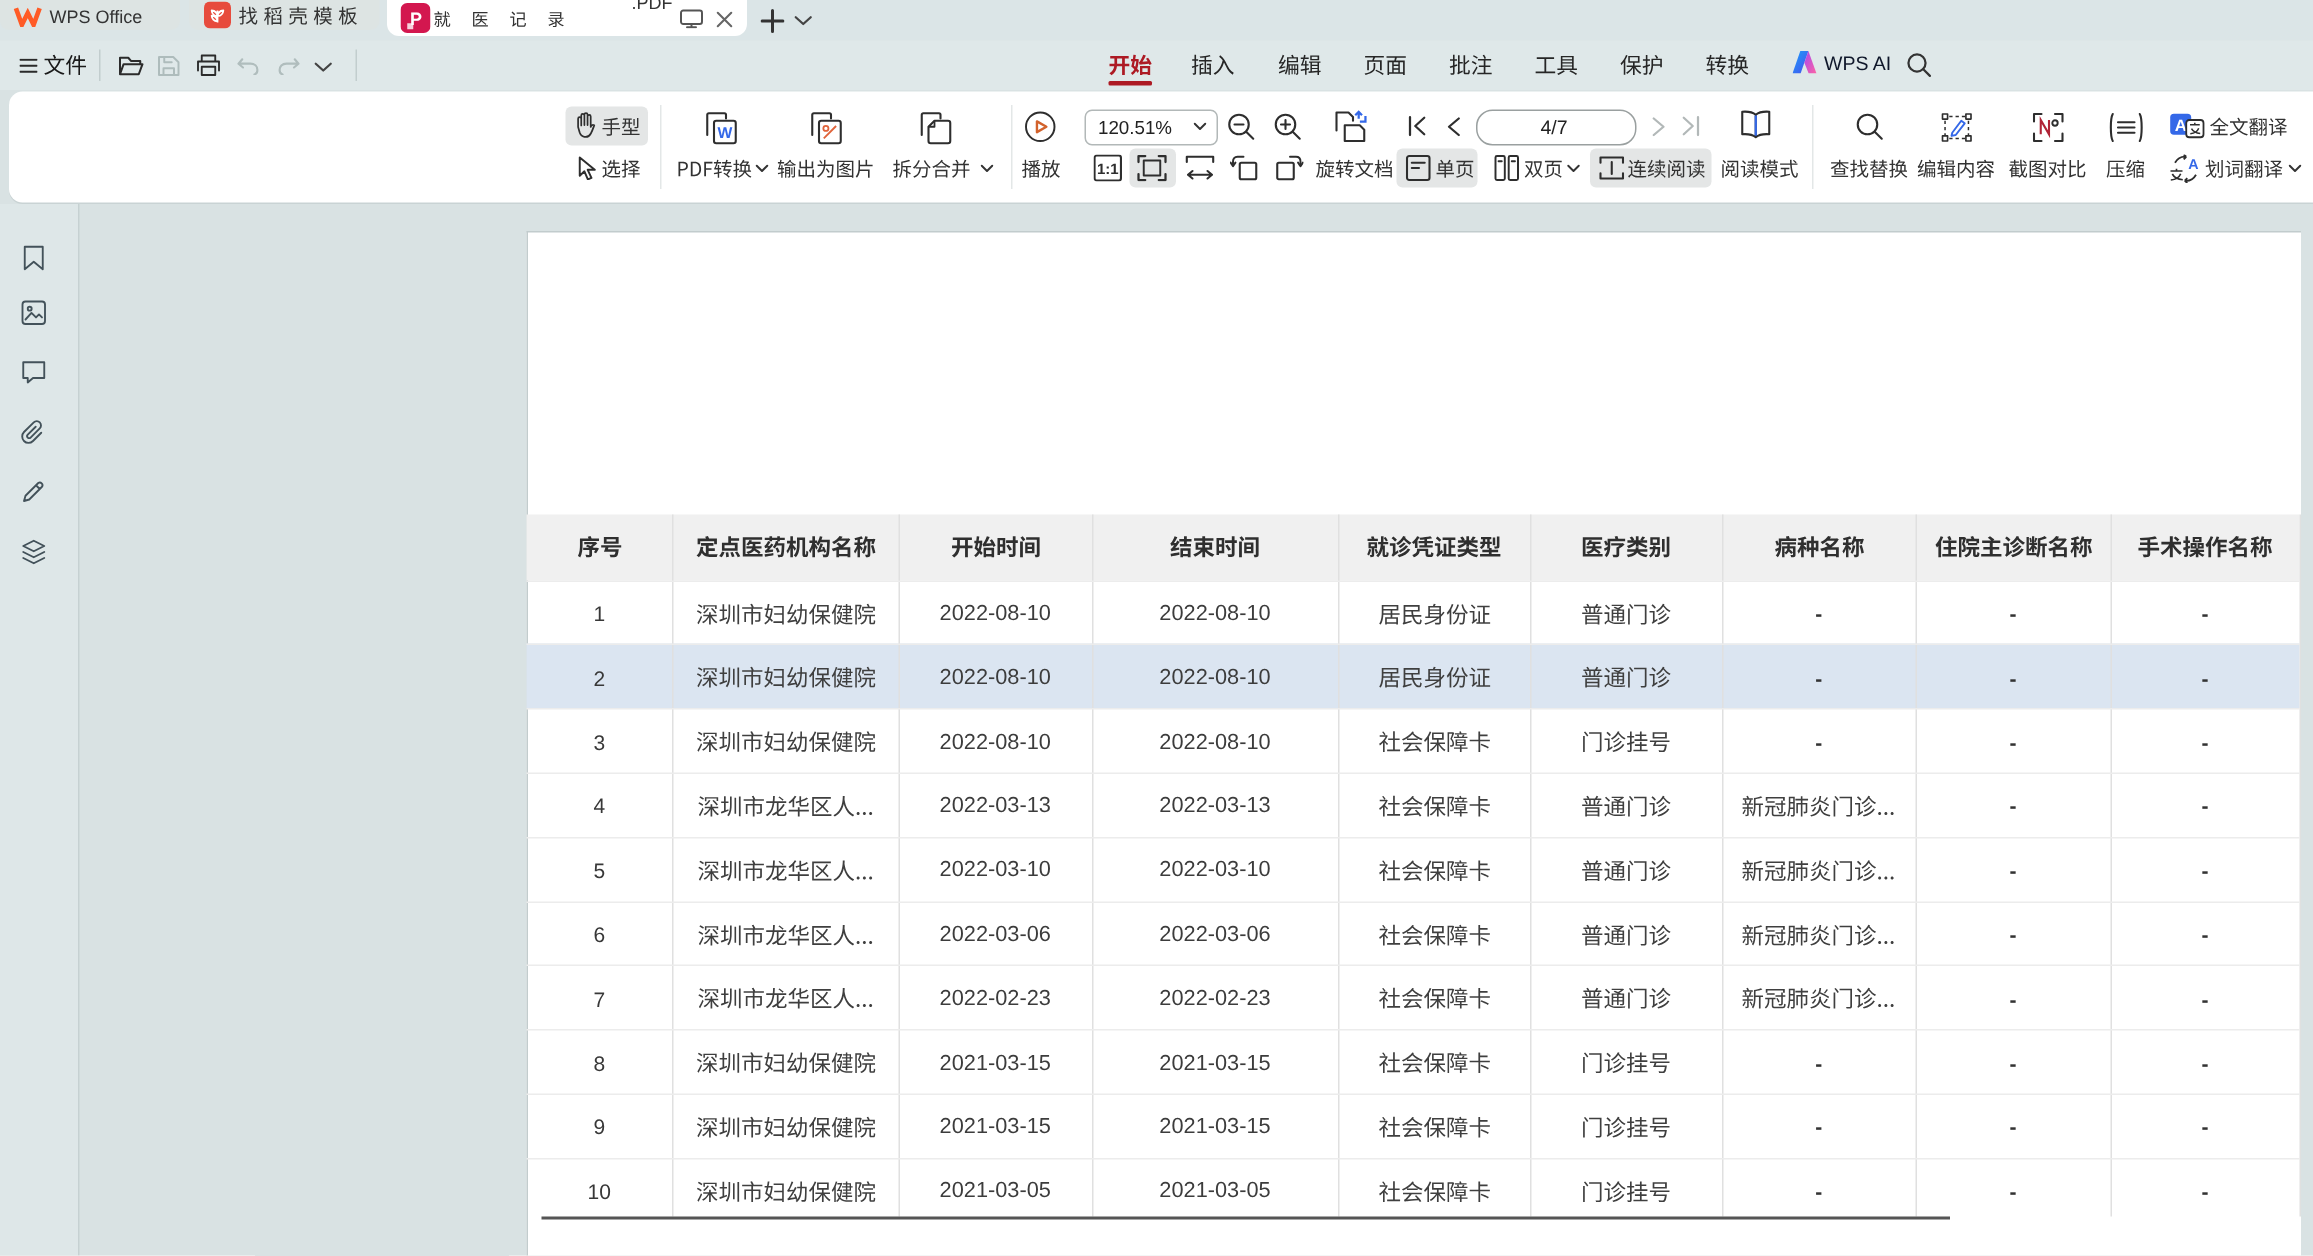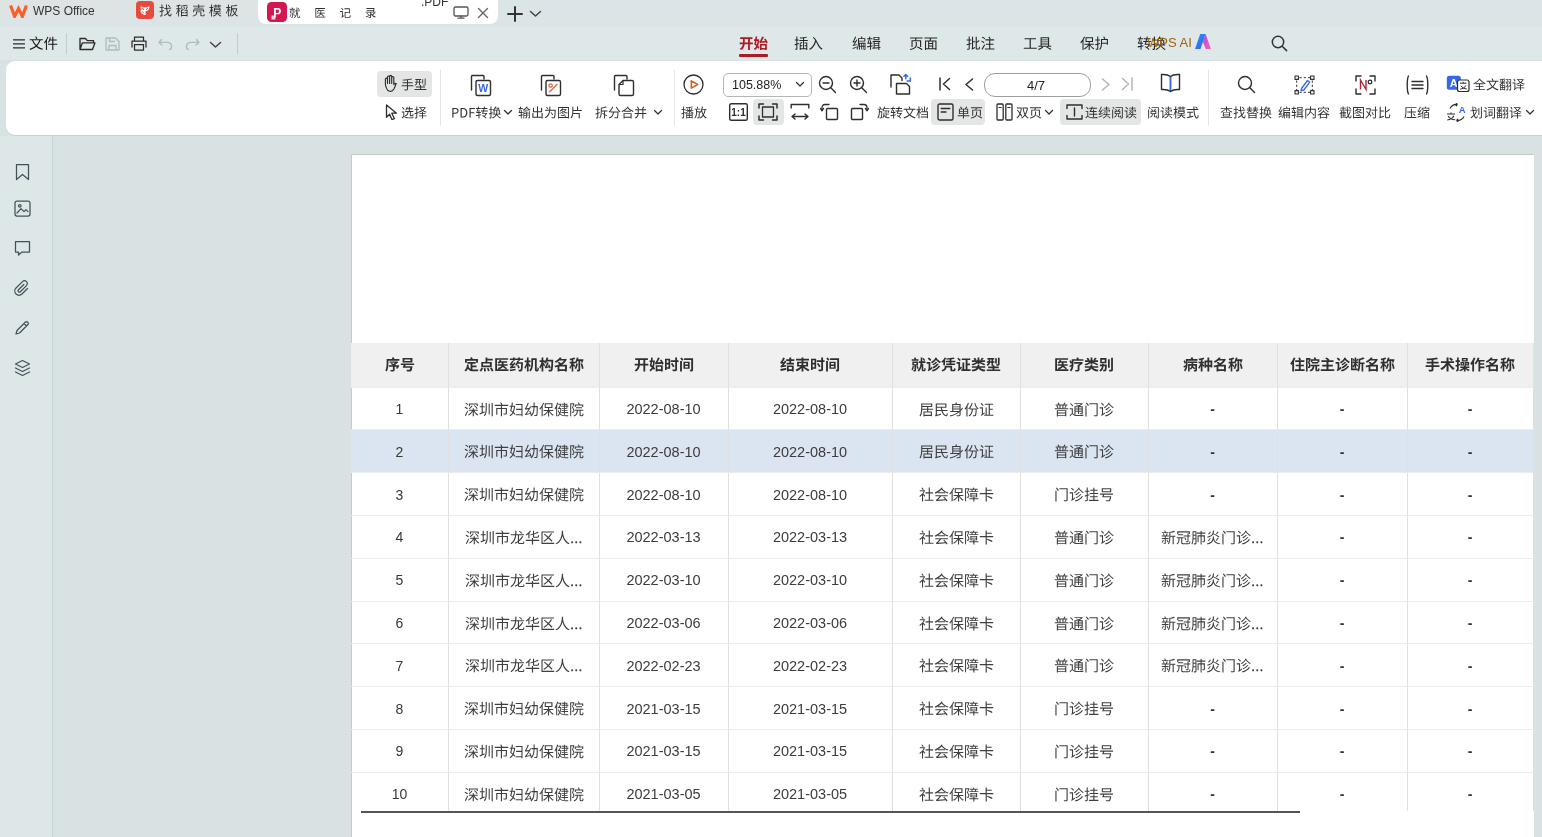--- a/index.html
+++ b/index.html
@@ -305,21 +305,21 @@
         <stop offset="1" stop-color="#4b4ded"></stop>
       </linearGradient>
       <linearGradient id="ai2" x1="0" y1="0" x2="1" y2="1">
         <stop offset="0" stop-color="#a43ff0"></stop>
         <stop offset="1" stop-color="#ff5da2"></stop>
       </linearGradient>
     </defs>
     <path d="M5.2 0 H10.6 L5.4 15 H0 Z" fill="url(#ai1)"></path>
     <path d="M10.6 0 L16 15 H10.8 L7.9 7.8 Z" fill="url(#ai2)" opacity="0.95"></path>
   </svg>
-<div class="x" style="left:1147px;top:42.0px;font:400 13.0px 'Liberation Sans',sans-serif;color:#a16207;">WPS AI</div>
+<div class="x" style="left:1216.0px;top:42.0px;font:400 13.0px 'Liberation Sans',sans-serif;color:#0f172a;">WPS AI</div>
 <svg class="t" style="left:1271px;top:35px" width="17" height="17" viewBox="0 0 17 17">
     <circle cx="7" cy="7" r="5.7" fill="none" stroke="#333" stroke-width="1.5" stroke-linecap="round" stroke-linejoin="round"></circle>
     <path d="M11.2 11.2 L15.6 15.6" fill="none" stroke="#333" stroke-width="1.5" stroke-linecap="round" stroke-linejoin="round"></path>
   </svg>
 <svg class="t" style="left:382px;top:74px" width="18" height="20" viewBox="0 0 18 20">
     <path d="M3.4 10.6 L3.4 5.2 A1.05 1.05 0 0 1 5.5 5.2 L5.5 3 A1.05 1.05 0 0 1 7.6 3 L7.6 2.4 A1.05 1.05 0 0 1 9.7 2.4 L9.7 3.6 A1.05 1.05 0 0 1 11.8 3.6 L11.8 10 M11.8 10.6 C12.2 9.6 13.2 9.1 14.2 9.5 C13.5 11.4 12.9 13.2 11.9 15 C10.9 16.8 9.4 17.6 7.6 17.2 C6 16.9 4.9 15.8 4.4 14.2 L3.4 10.6 M5.5 5.2 L5.5 9.6 M7.6 3 L7.6 9.4 M9.7 3.6 L9.7 9.4" fill="none" stroke="#2e2e2e" stroke-width="1.15" stroke-linecap="round" stroke-linejoin="round"></path>
   </svg>
 <svg class="t" style="left:401.0px;top:76.5px" width="27" height="15">
     <g fill="#333333" transform="translate(0,12.44) scale(0.01300,-0.01300)">
       <use href="#r624b" x="0"></use>
@@ -387,21 +387,21 @@
 <svg class="t" style="left:683px;top:74px" width="21" height="21" viewBox="0 0 21 21">
     <circle cx="10.5" cy="10.5" r="9.5" fill="none" stroke="#2e2e2e" stroke-width="1.3" stroke-linecap="round" stroke-linejoin="round"></circle>
     <path d="M8.3 6.9 L14.6 10.5 L8.3 14.1 Z" fill="none" stroke="#d2622c" stroke-width="1.6" stroke-linejoin="round"></path>
   </svg>
 <svg class="t" style="left:681.0px;top:105.0px" width="27" height="15">
     <g fill="#333333" transform="translate(0,12.44) scale(0.01300,-0.01300)">
       <use href="#r64ad" x="0"></use>
       <use href="#r653e" x="1000"></use>
     </g>
   </svg>
-<div class="x" style="left:732.0px;top:84.5px;font:400 12.5px 'Liberation Sans',sans-serif;color:#222222;">105.88%</div>
+<div class="x" style="left:732.0px;top:84.5px;font:400 12.5px 'Liberation Sans',sans-serif;color:#222222;">120.51%</div>
 <svg class="t" style="left:795px;top:81px" width="10" height="7" viewBox="0 0 10 7">
     <path d="M1.5 1.5 L5 5 L8.5 1.5" fill="none" stroke="#333" stroke-width="1.3" stroke-linecap="round" stroke-linejoin="round"></path>
   </svg>
 <svg class="t" style="left:818px;top:75px" width="19" height="19" viewBox="0 0 19 19">
     <circle cx="8" cy="8" r="6.5" fill="none" stroke="#2e2e2e" stroke-width="1.4" stroke-linecap="round" stroke-linejoin="round"></circle>
     <path d="M12.8 12.8 L17.5 17.5 M5 8 H11" fill="none" stroke="#2e2e2e" stroke-width="1.4" stroke-linecap="round" stroke-linejoin="round"></path>
   </svg>
 <svg class="t" style="left:849px;top:75px" width="19" height="19" viewBox="0 0 19 19">
     <circle cx="8" cy="8" r="6.5" fill="none" stroke="#2e2e2e" stroke-width="1.4" stroke-linecap="round" stroke-linejoin="round"></circle>
     <path d="M12.8 12.8 L17.5 17.5 M5 8 H11 M8 5 V11" fill="none" stroke="#2e2e2e" stroke-width="1.4" stroke-linecap="round" stroke-linejoin="round"></path>

